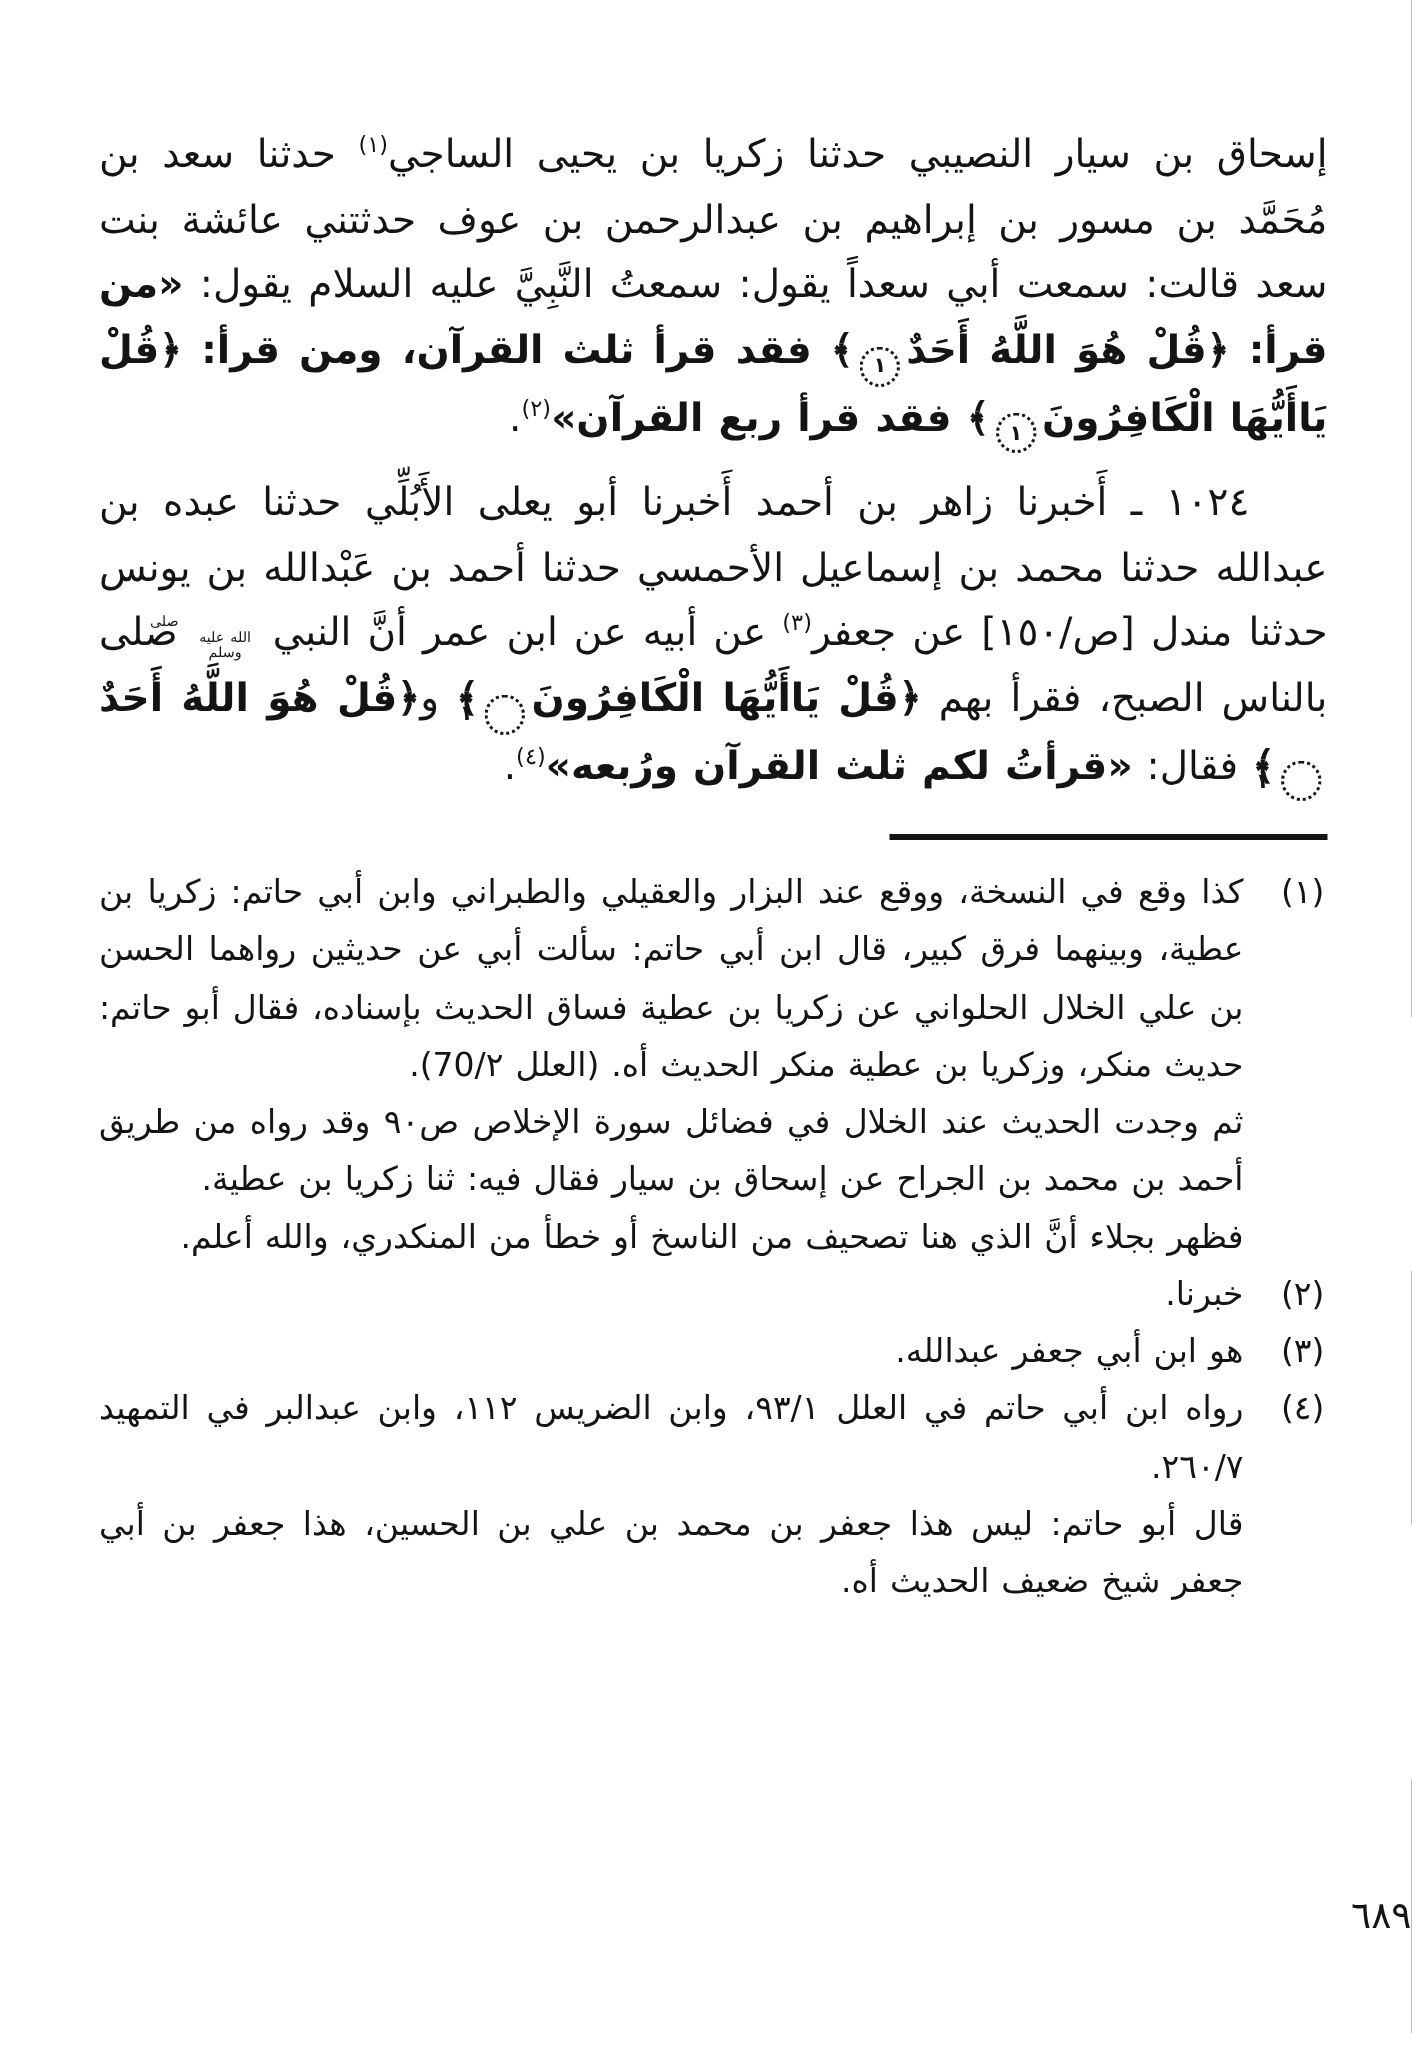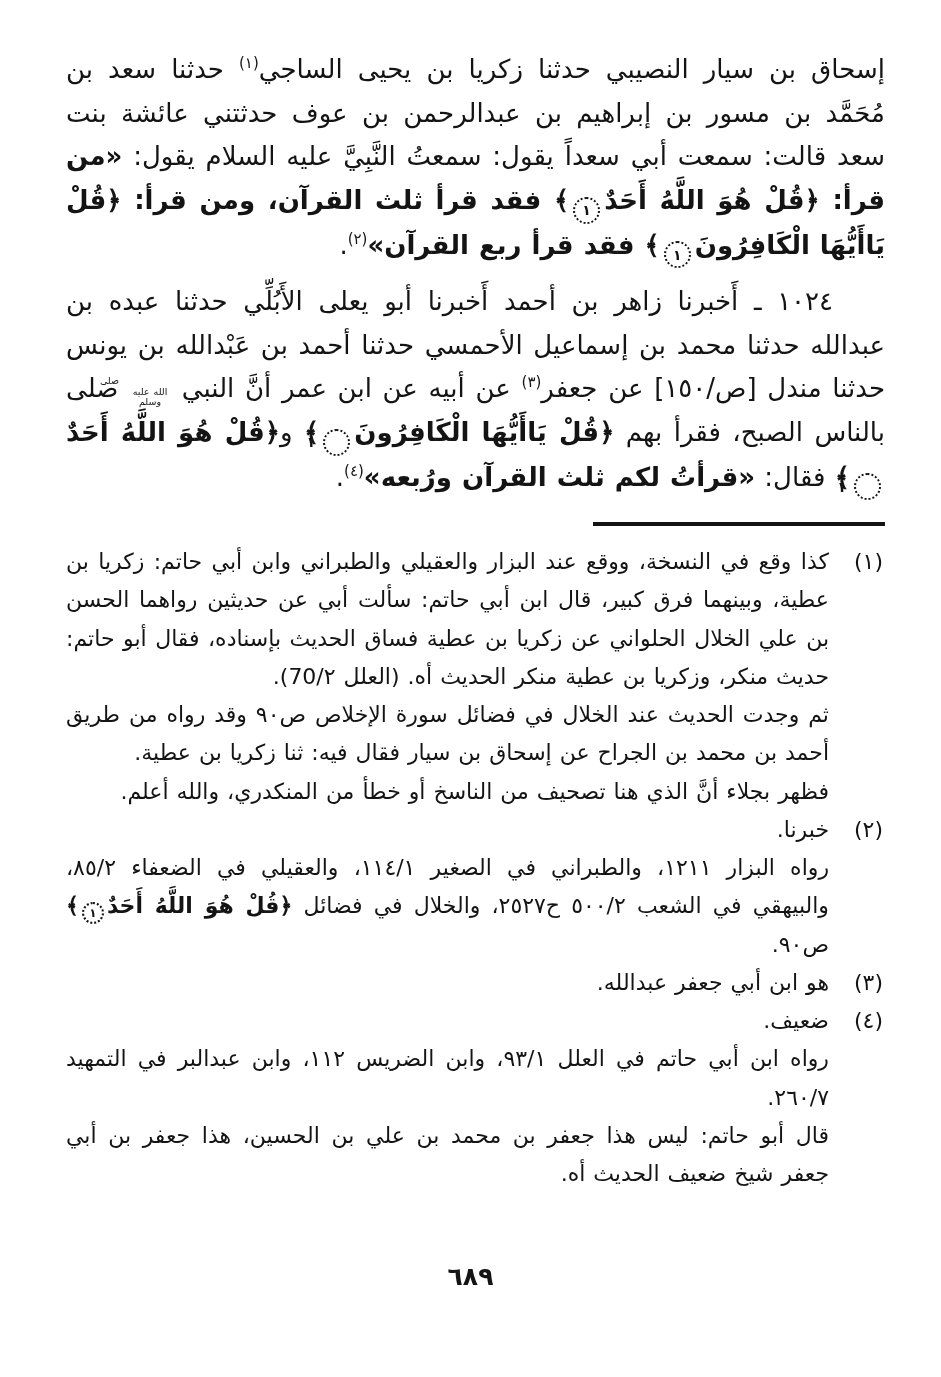--- a/index.html
+++ b/index.html
@@ -1,19 +1,19 @@
 <!DOCTYPE html>
 <html lang="ar" dir="rtl"><head>
 <meta charset="utf-8">
 <style>
   html,body{margin:0;padding:0;background:#8a8a8a;}
   .page{
     width:941px;height:1377px;margin:0 auto;background:#ffffff;color:#141414;
     direction:rtl;position:relative;box-sizing:border-box;
-    padding:48px 56px 0 66px;
+    padding:82px 56px 0 66px;
     font-family:"DejaVu Sans",sans-serif;
   }
   
   .main-text{display:block;}
   .hadith{
     margin:0;font-size:26px;line-height:1.68;text-align:justify;
     letter-spacing:0;word-spacing:1px;
   }
   .hadith.para2{margin-top:12px;text-indent:52px;}
   .seg-text{font-weight:normal;}
@@ -33,22 +33,22 @@
   
   .fn-sep{width:292px;height:4px;background:#141414;margin:22px 0 17px auto;}
   
   .footnotes{font-size:22px;line-height:1.74;}
   .fn{position:relative;padding-right:56px;}
   .fn-marker{position:absolute;right:2px;top:0;}
   .fn-para{margin:0;text-align:justify;word-spacing:1px;}
   .footnotes .seg-aya{width:22px;height:22px;font-size:12px;vertical-align:-4px;margin:0 3px;}
   
   .page-number{
-    position:absolute;bottom:86px;left:0;right:0;text-align:center;
-    font-size:25px;font-weight:bold;letter-spacing:2px;
+    position:absolute;bottom:86px;left:0;right:0;
+    font-size:25px;font-weight:normal;letter-spacing:2px;
   }
 </style>
 </head>
 <body>
 
 <div class="page">
 
   <main class="main-text">
     <p class="hadith para1"><span class="seg-text">إسحاق بن سيار النصيبي حدثنا زكريا بن يحيى الساجي</span><sup class="seg-sup">(١)</sup><span class="seg-text"> حدثنا سعد بن مُحَمَّد بن مسور بن إبراهيم بن عبدالرحمن بن عوف حدثتني عائشة بنت سعد قالت: سمعت أبي سعداً يقول: سمعتُ النَّبِيَّ عليه السلام يقول: </span><span class="seg-bold">«من قرأ: </span><span class="seg-quran">﴿قُلْ هُوَ اللَّهُ أَحَدٌ</span><span class="seg-aya">١</span><span class="seg-quran">﴾</span><span class="seg-bold"> فقد قرأ ثلث القرآن، ومن قرأ: </span><span class="seg-quran">﴿قُلْ يَاأَيُّهَا الْكَافِرُونَ</span><span class="seg-aya">١</span><span class="seg-quran">﴾</span><span class="seg-bold"> فقد قرأ ربع القرآن»</span><sup class="seg-sup">(٢)</sup><span class="seg-text">.</span></p>
     <p class="hadith para2"><span class="seg-text">١٠٢٤ ـ أَخبرنا زاهر بن أحمد أَخبرنا أبو يعلى الأَبُلِّي حدثنا عبده بن عبدالله حدثنا محمد بن إسماعيل الأحمسي حدثنا أحمد بن عَبْدالله بن يونس حدثنا مندل [ص/١٥٠] عن جعفر</span><sup class="seg-sup">(٣)</sup><span class="seg-text"> عن أبيه عن ابن عمر أنَّ النبي </span><span class="seg-saw">صلى الله عليه وسلم</span><span class="seg-text"> صلى بالناس الصبح، فقرأ بهم </span><span class="seg-quran">﴿قُلْ يَاأَيُّهَا الْكَافِرُونَ</span><span class="seg-aya">١</span><span class="seg-quran">﴾</span><span class="seg-text"> و</span><span class="seg-quran">﴿قُلْ هُوَ اللَّهُ أَحَدٌ</span><span class="seg-aya">١</span><span class="seg-quran">﴾</span><span class="seg-text"> فقال: </span><span class="seg-bold">«قرأتُ لكم ثلث القرآن ورُبعه»</span><sup class="seg-sup">(٤)</sup><span class="seg-text">.</span></p>
@@ -64,35 +64,33 @@
         <p class="fn-para"><span class="seg-text">كذا وقع في النسخة، ووقع عند البزار والعقيلي والطبراني وابن أبي حاتم: زكريا بن عطية، وبينهما فرق كبير، قال ابن أبي حاتم: سألت أبي عن حديثين رواهما الحسن بن علي الخلال الحلواني عن زكريا بن عطية فساق الحديث بإسناده، فقال أبو حاتم: حديث منكر، وزكريا بن عطية منكر الحديث أه. (العلل 70/٢).</span></p>
         <p class="fn-para"><span class="seg-text">ثم وجدت الحديث عند الخلال في فضائل سورة الإخلاص ص٩٠ وقد رواه من طريق أحمد بن محمد بن الجراح عن إسحاق بن سيار فقال فيه: ثنا زكريا بن عطية.</span></p>
         <p class="fn-para"><span class="seg-text">فظهر بجلاء أنَّ الذي هنا تصحيف من الناسخ أو خطأ من المنكدري، والله أعلم.</span></p>
       </div>
     </div>
 
     <div class="fn">
       <span class="fn-marker">(٢)</span>
       <div class="fn-body">
         <p class="fn-para"><span class="seg-text">خبرنا.</span></p>
-        <p class="fn-para"><span class="seg-text">رواه البزار ١٢١١، والطبراني في الصغير ١١٤/١، والعقيلي في الضعفاء ٨٥/٢، والبيهقي في الشعب ٥٠٠/٢ ح٢٥٢٧، والخلال في فضائل </span><span class="seg-quran">﴿قُلْ هُوَ اللَّهُ أَحَدٌ</span><span class="seg-aya">١</span><span class="seg-quran">﴾</span><span class="seg-text"> ص٩٠.</span></p>
       </div>
     </div>
 
     <div class="fn">
       <span class="fn-marker">(٣)</span>
       <div class="fn-body">
         <p class="fn-para"><span class="seg-text">هو ابن أبي جعفر عبدالله.</span></p>
       </div>
     </div>
 
     <div class="fn">
       <span class="fn-marker">(٤)</span>
       <div class="fn-body">
-        <p class="fn-para"><span class="seg-text">ضعيف.</span></p>
         <p class="fn-para"><span class="seg-text">رواه ابن أبي حاتم في العلل ٩٣/١، وابن الضريس ١١٢، وابن عبدالبر في التمهيد ٢٦٠/٧.</span></p>
         <p class="fn-para"><span class="seg-text">قال أبو حاتم: ليس هذا جعفر بن محمد بن علي بن الحسين، هذا جعفر بن أبي جعفر شيخ ضعيف الحديث أه.</span></p>
       </div>
     </div>
 
   </section>
 
   <div class="page-number">٦٨٩</div>
 
 </div>

